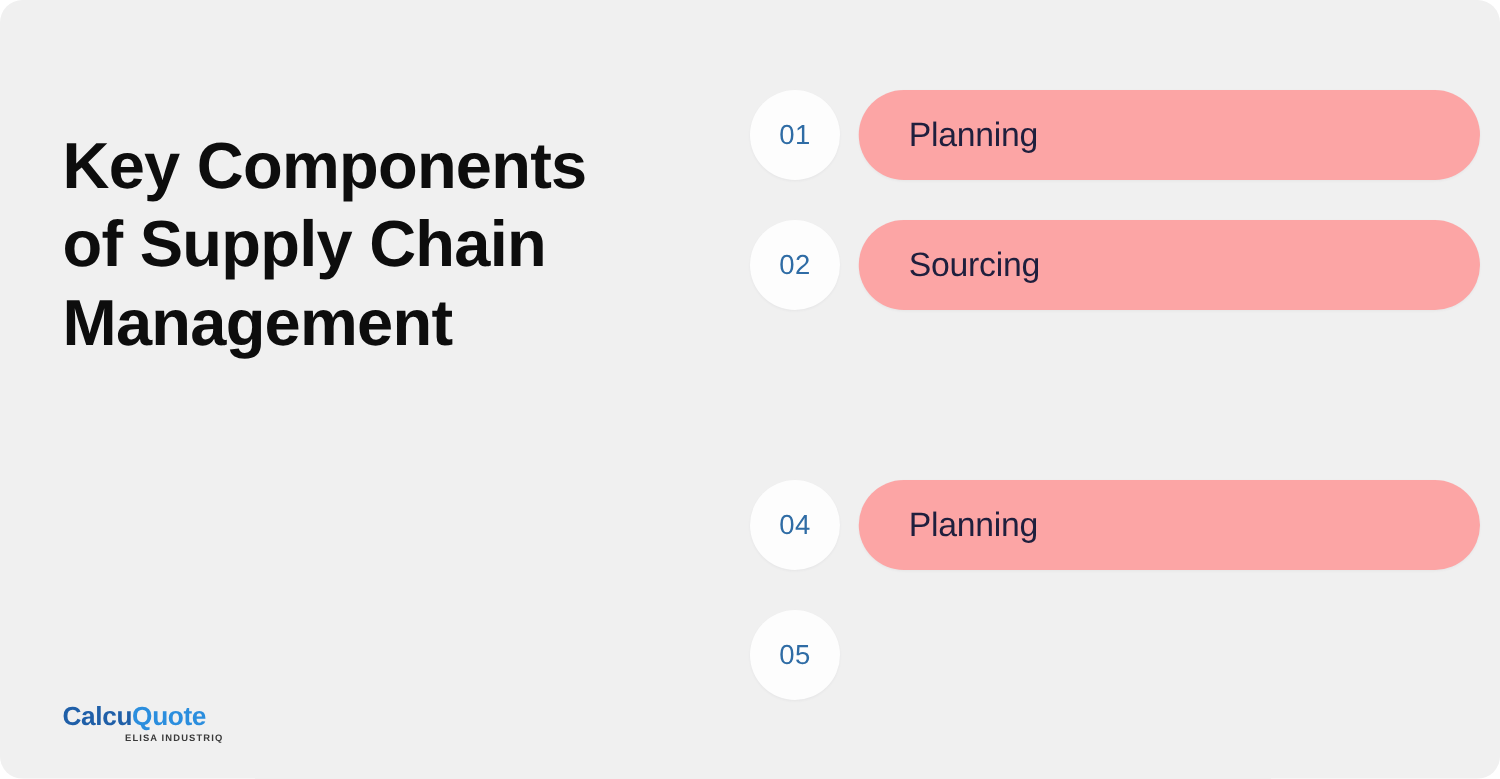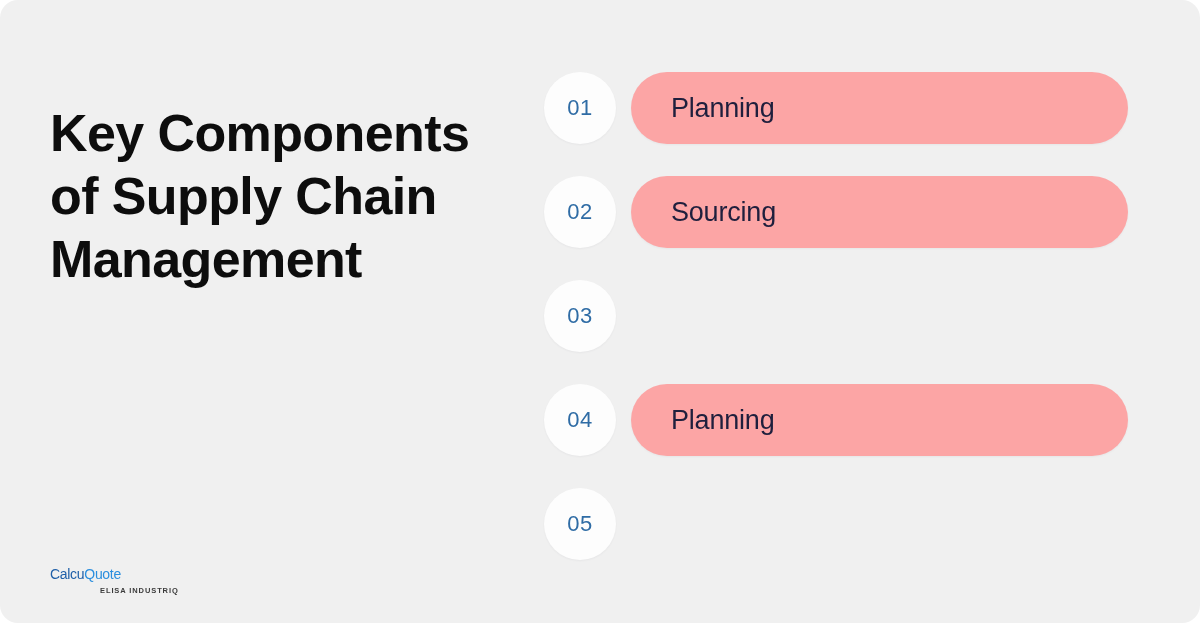--- a/index.html
+++ b/index.html
@@ -46,22 +46,22 @@
 
   
   #brand-logo {
     position: absolute;
     left: 50px;
     bottom: 28px;
     width: 220px;
   }
   #logo-wordmark {
     font-family: "Liberation Sans", sans-serif;
-    font-size: 14px;
-    font-weight: normal;
+    font-size: 21px;
+    font-weight: bold;
     letter-spacing: -0.3px;
     line-height: 22px;
     white-space: nowrap;
     margin-top: 25px;
   }
   #logo-wordmark .mark-a { color: #1f5fa8; }
   #logo-wordmark .mark-b { color: #2b8ede; }
   #logo-tagline {
     margin-top: 1px;
     margin-left: 50px;
@@ -69,21 +69,21 @@
     font-size: 7.5px;
     font-weight: bold;
     letter-spacing: 0.9px;
     color: #3a3a3a;
     white-space: nowrap;
   }
 
   
   #component-list {
     position: absolute;
-    left: 544px;
+    left: 600px;
     top: 72px;
     width: 584px;
   }
 
   .component-row {
     display: flex;
     align-items: center;
     height: 72px;
     margin-bottom: 32px;
   }
@@ -159,23 +159,20 @@
     <div class="component-row">
       <div class="step-badge">
         <span class="step-number">02</span>
       </div>
       <div class="step-pill">
         <span class="step-label">Sourcing</span>
       </div>
     </div>
 
     <div class="component-row">
-      <div class="step-badge">
-        <span class="step-number">03</span>
-      </div>
     </div>
 
     <div class="component-row">
       <div class="step-badge">
         <span class="step-number">04</span>
       </div>
       <div class="step-pill">
         <span class="step-label">Planning</span>
       </div>
     </div>

